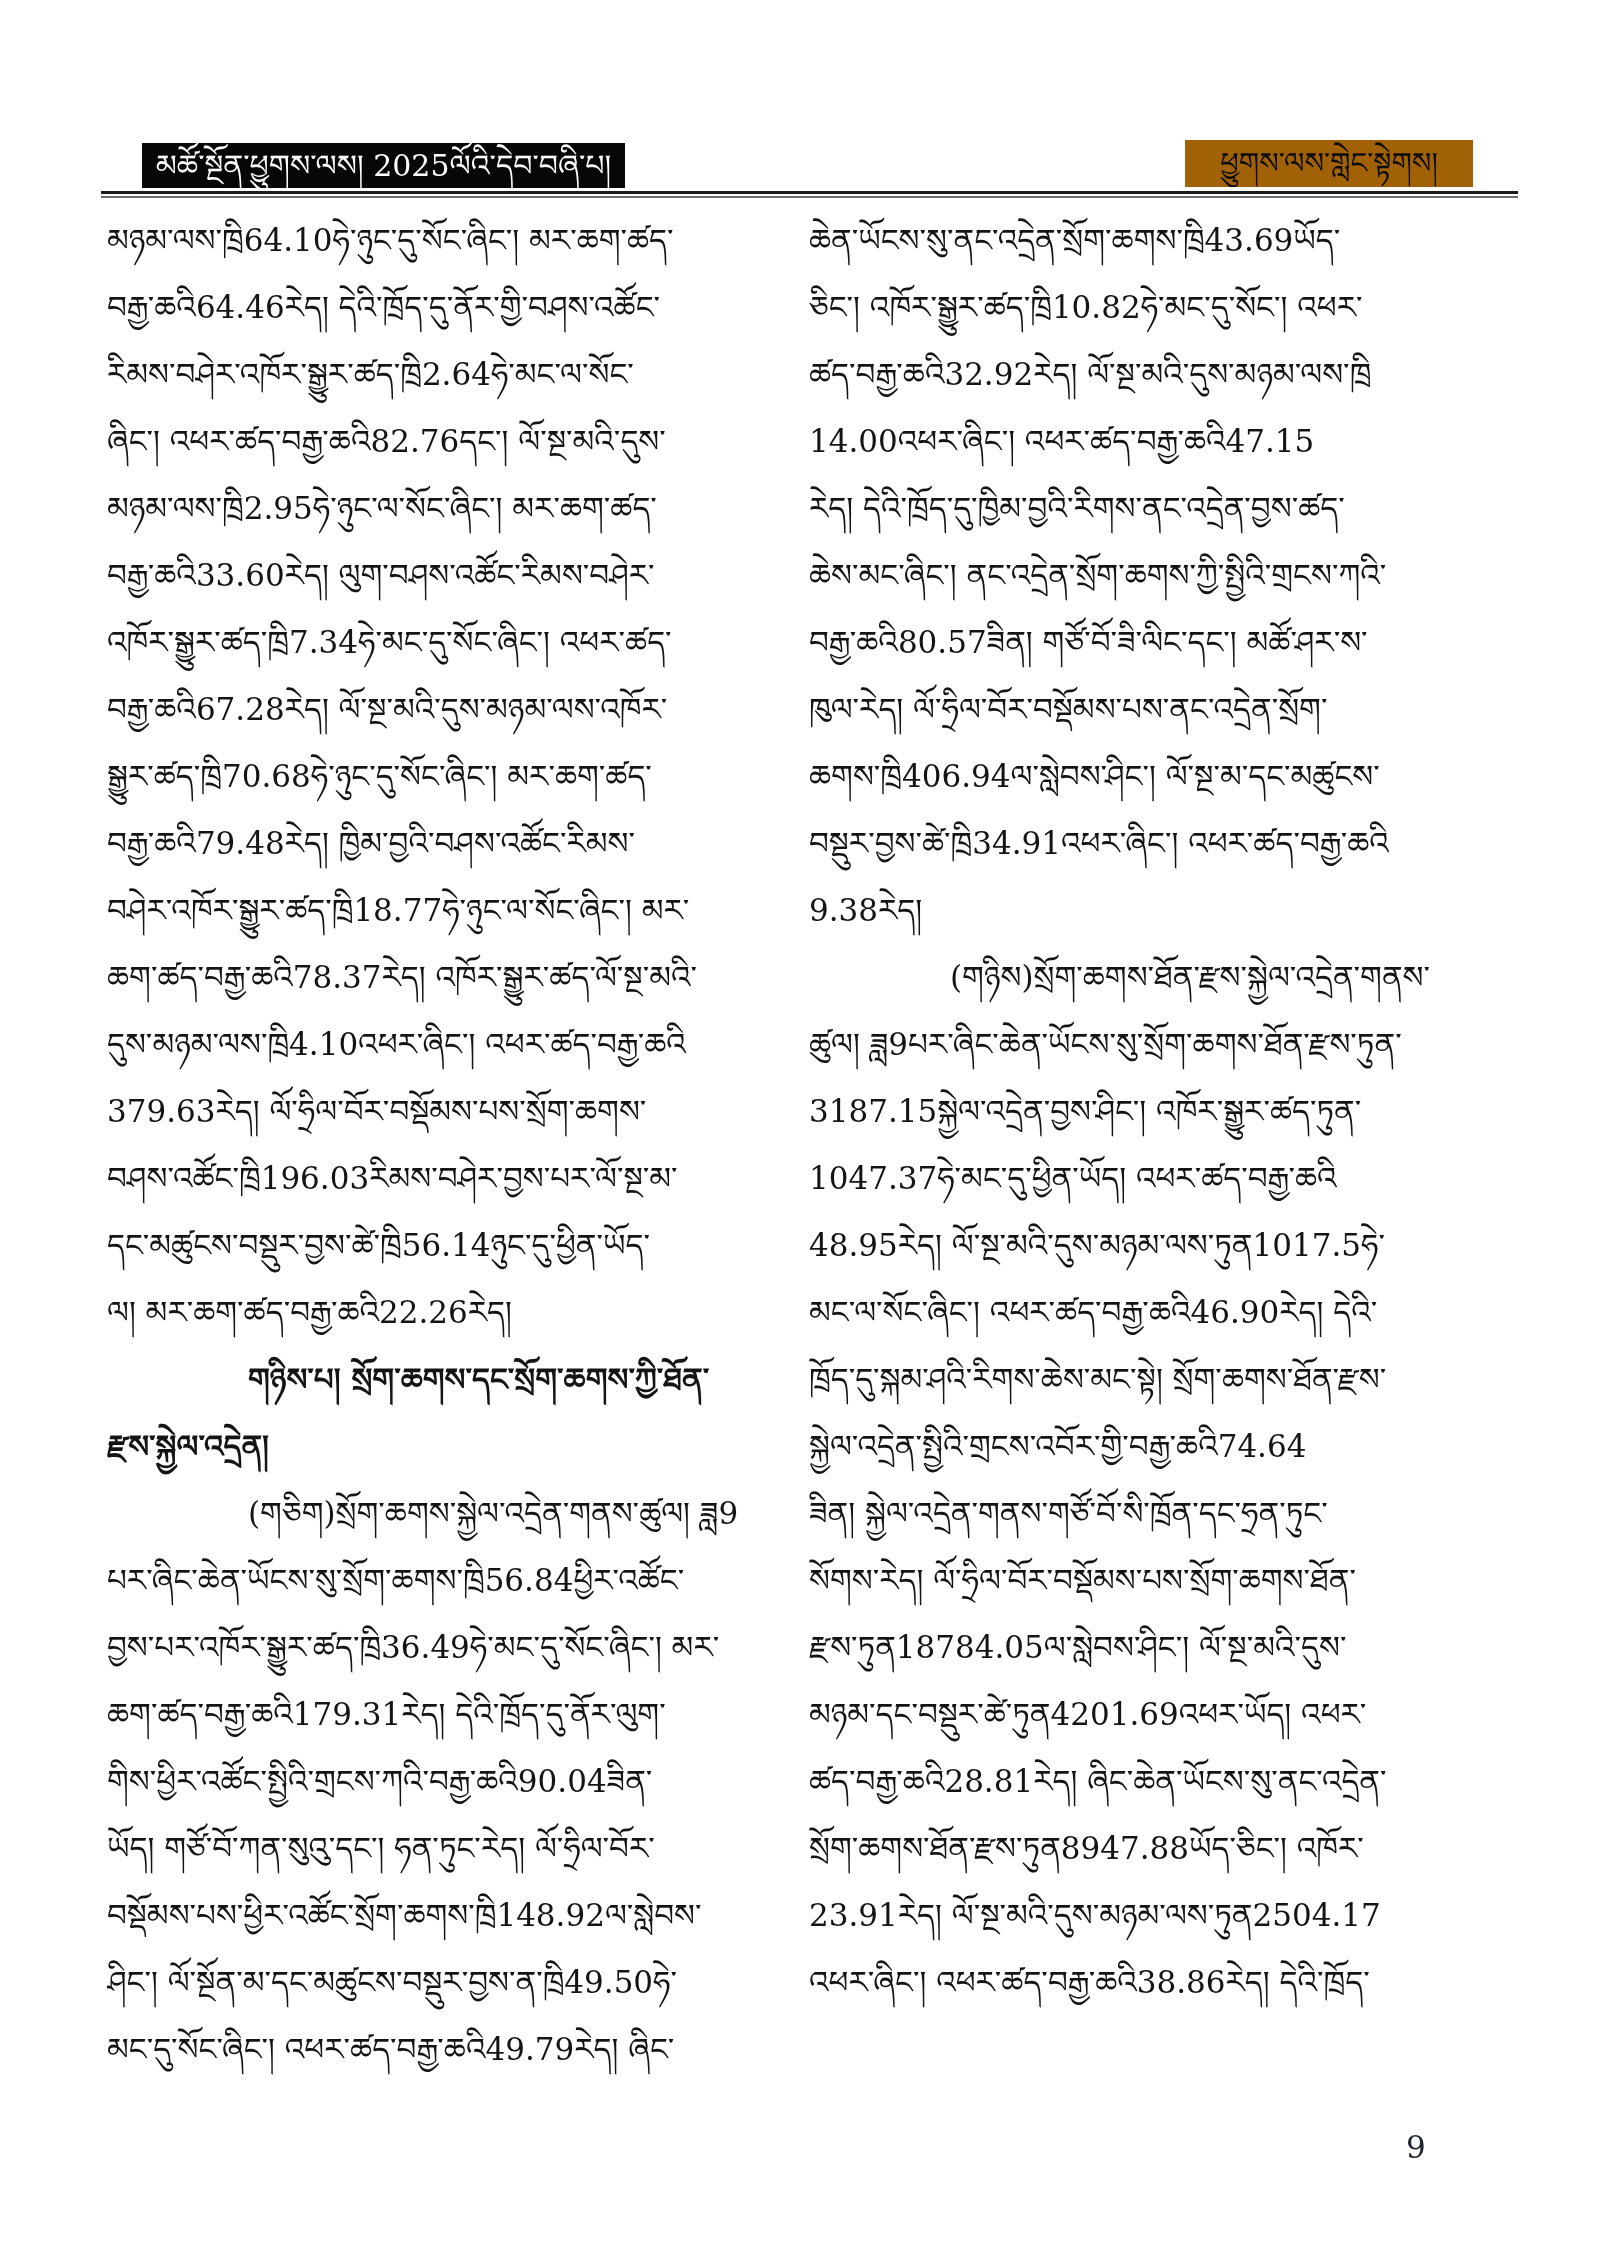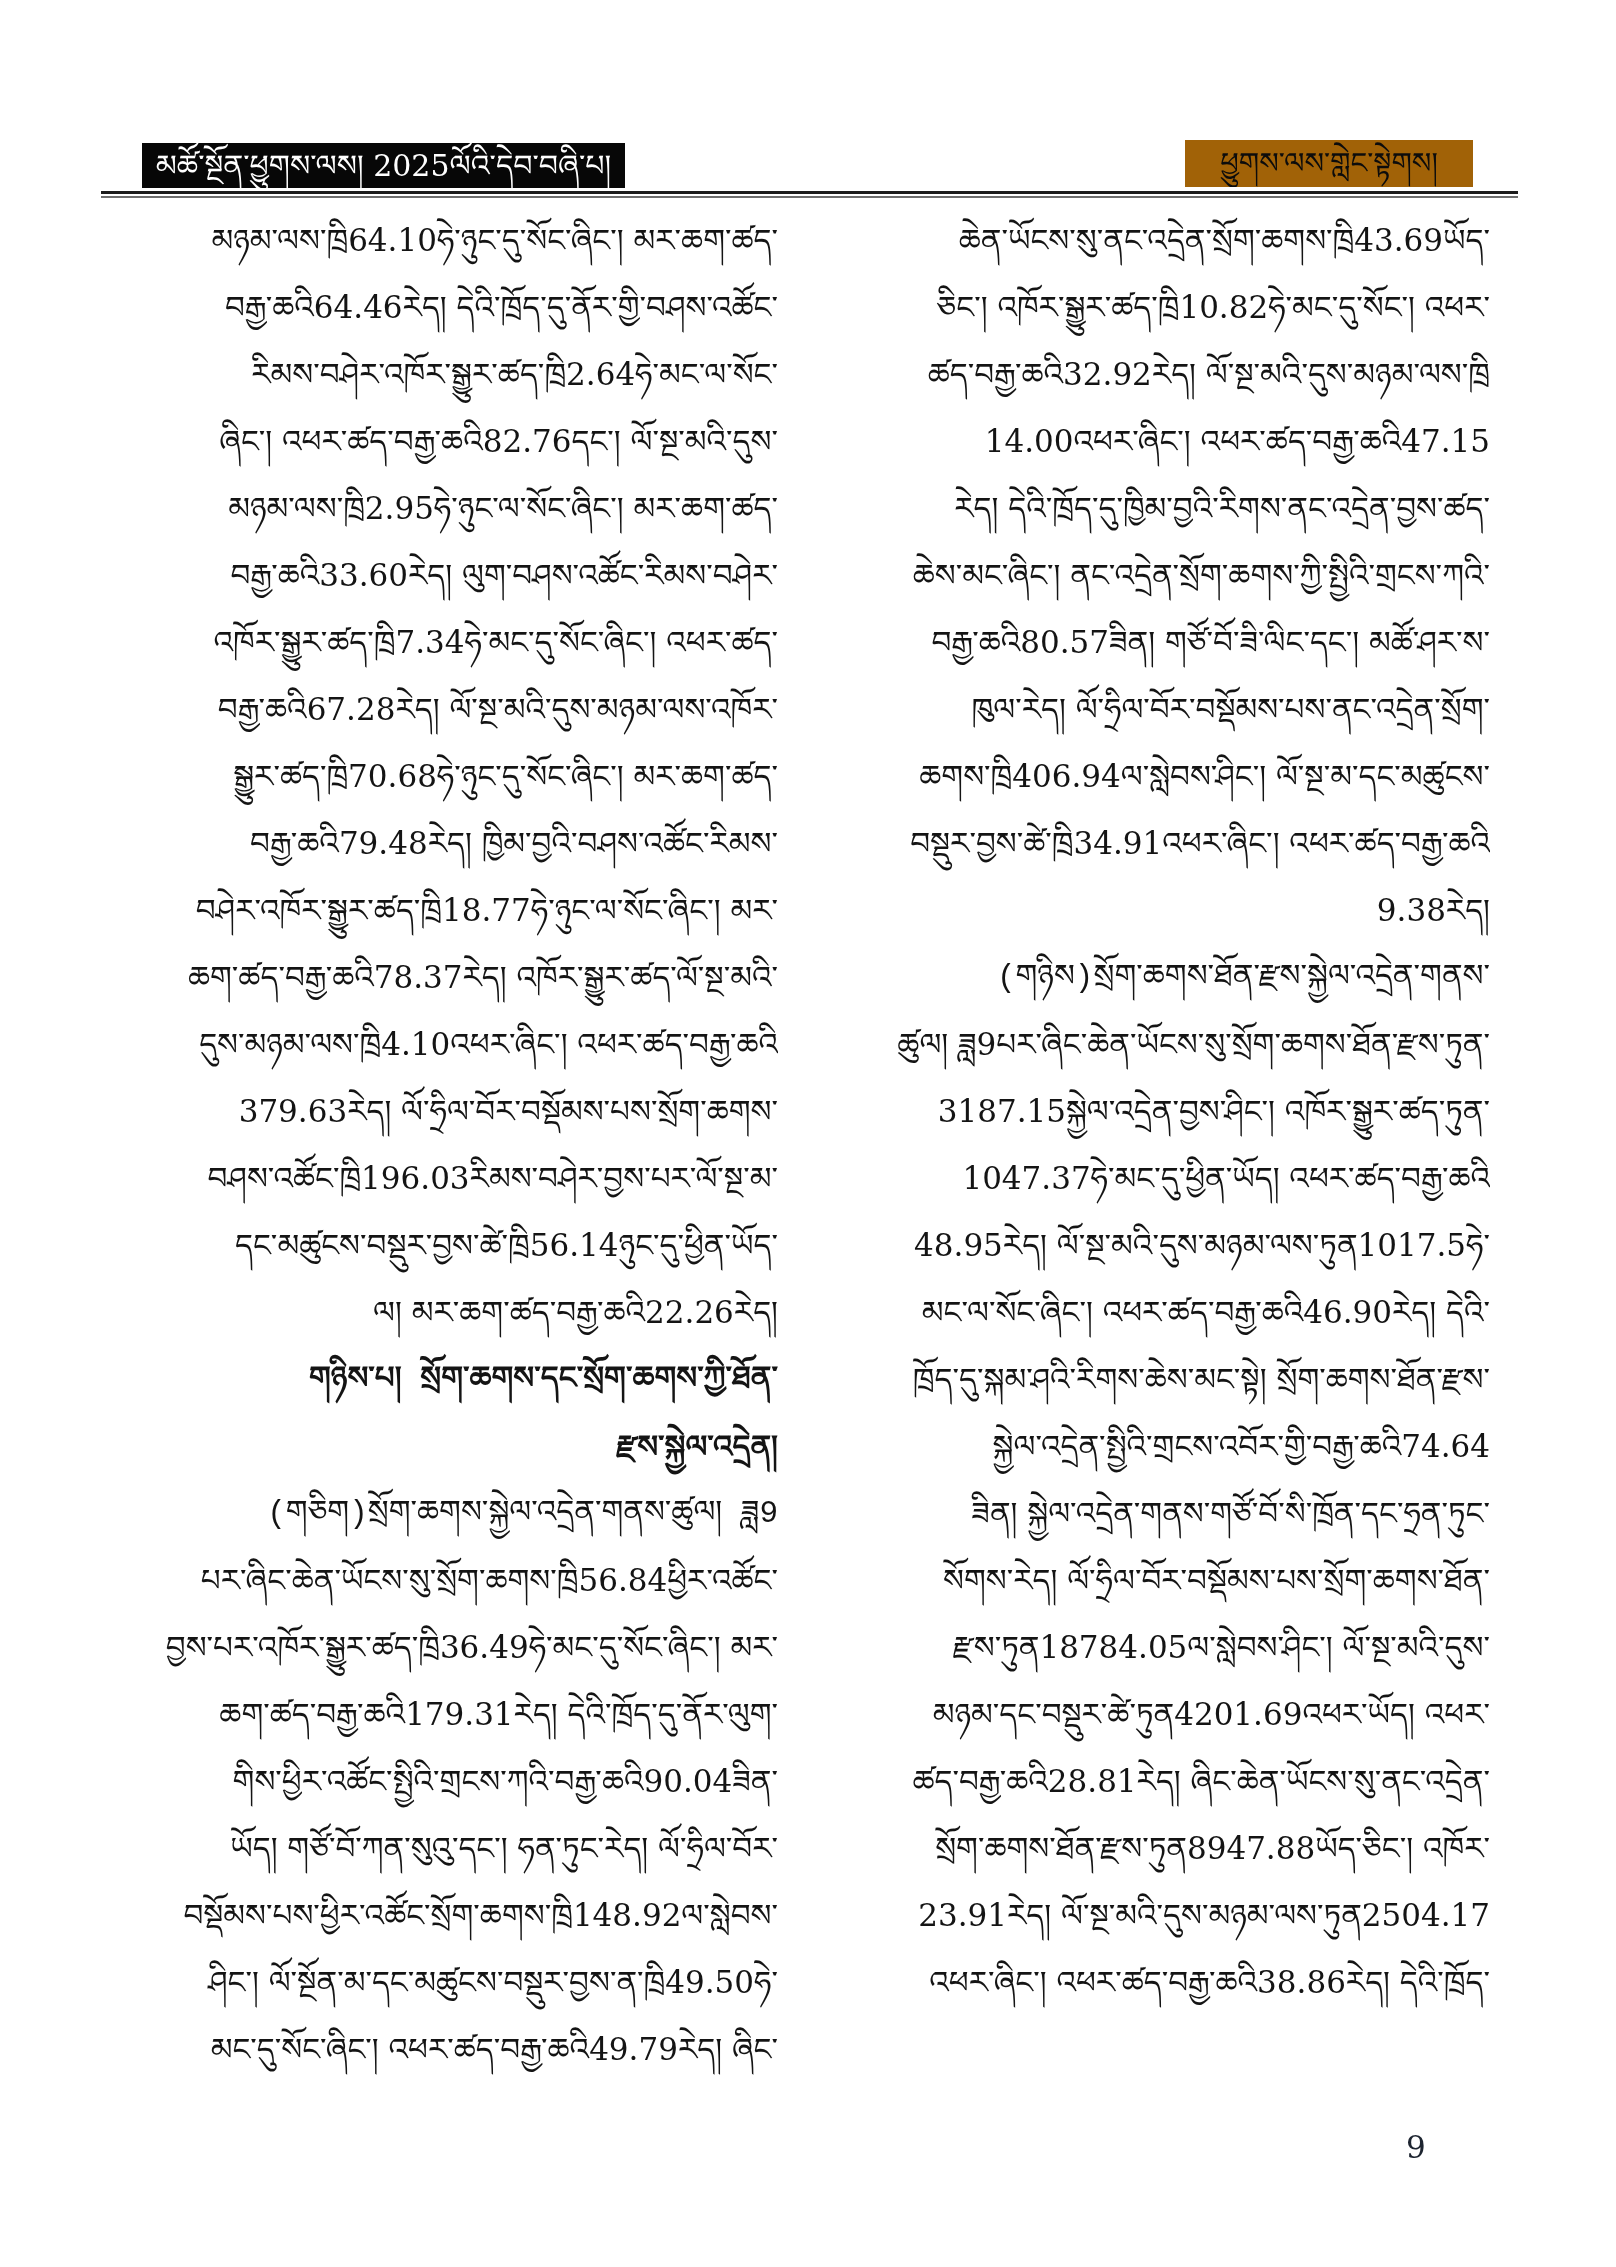--- a/index.html
+++ b/index.html
@@ -56,23 +56,22 @@
   }
   .column.left{ left:107px;  width:671px; }
   .column.right{ left:809px; width:681px; }
   .line{
     height:67px;
     line-height:67px;
     font-size:31px;
     white-space:nowrap;
     overflow:hidden;
     color:#141414;
-    text-align:right;
   }
-  .line.indent{ padding-left:141px;font-family:Liberation Mono, monospace; }
+  .line.indent{ padding-left:141px; }
   .line.bold{ font-weight:bold; }
   
   .page-number{
     position:absolute;
     left:1406px; top:2127px;
     width:59px;
     font-size:31px;
     line-height:40px;
     color:#1d2430;
   }

